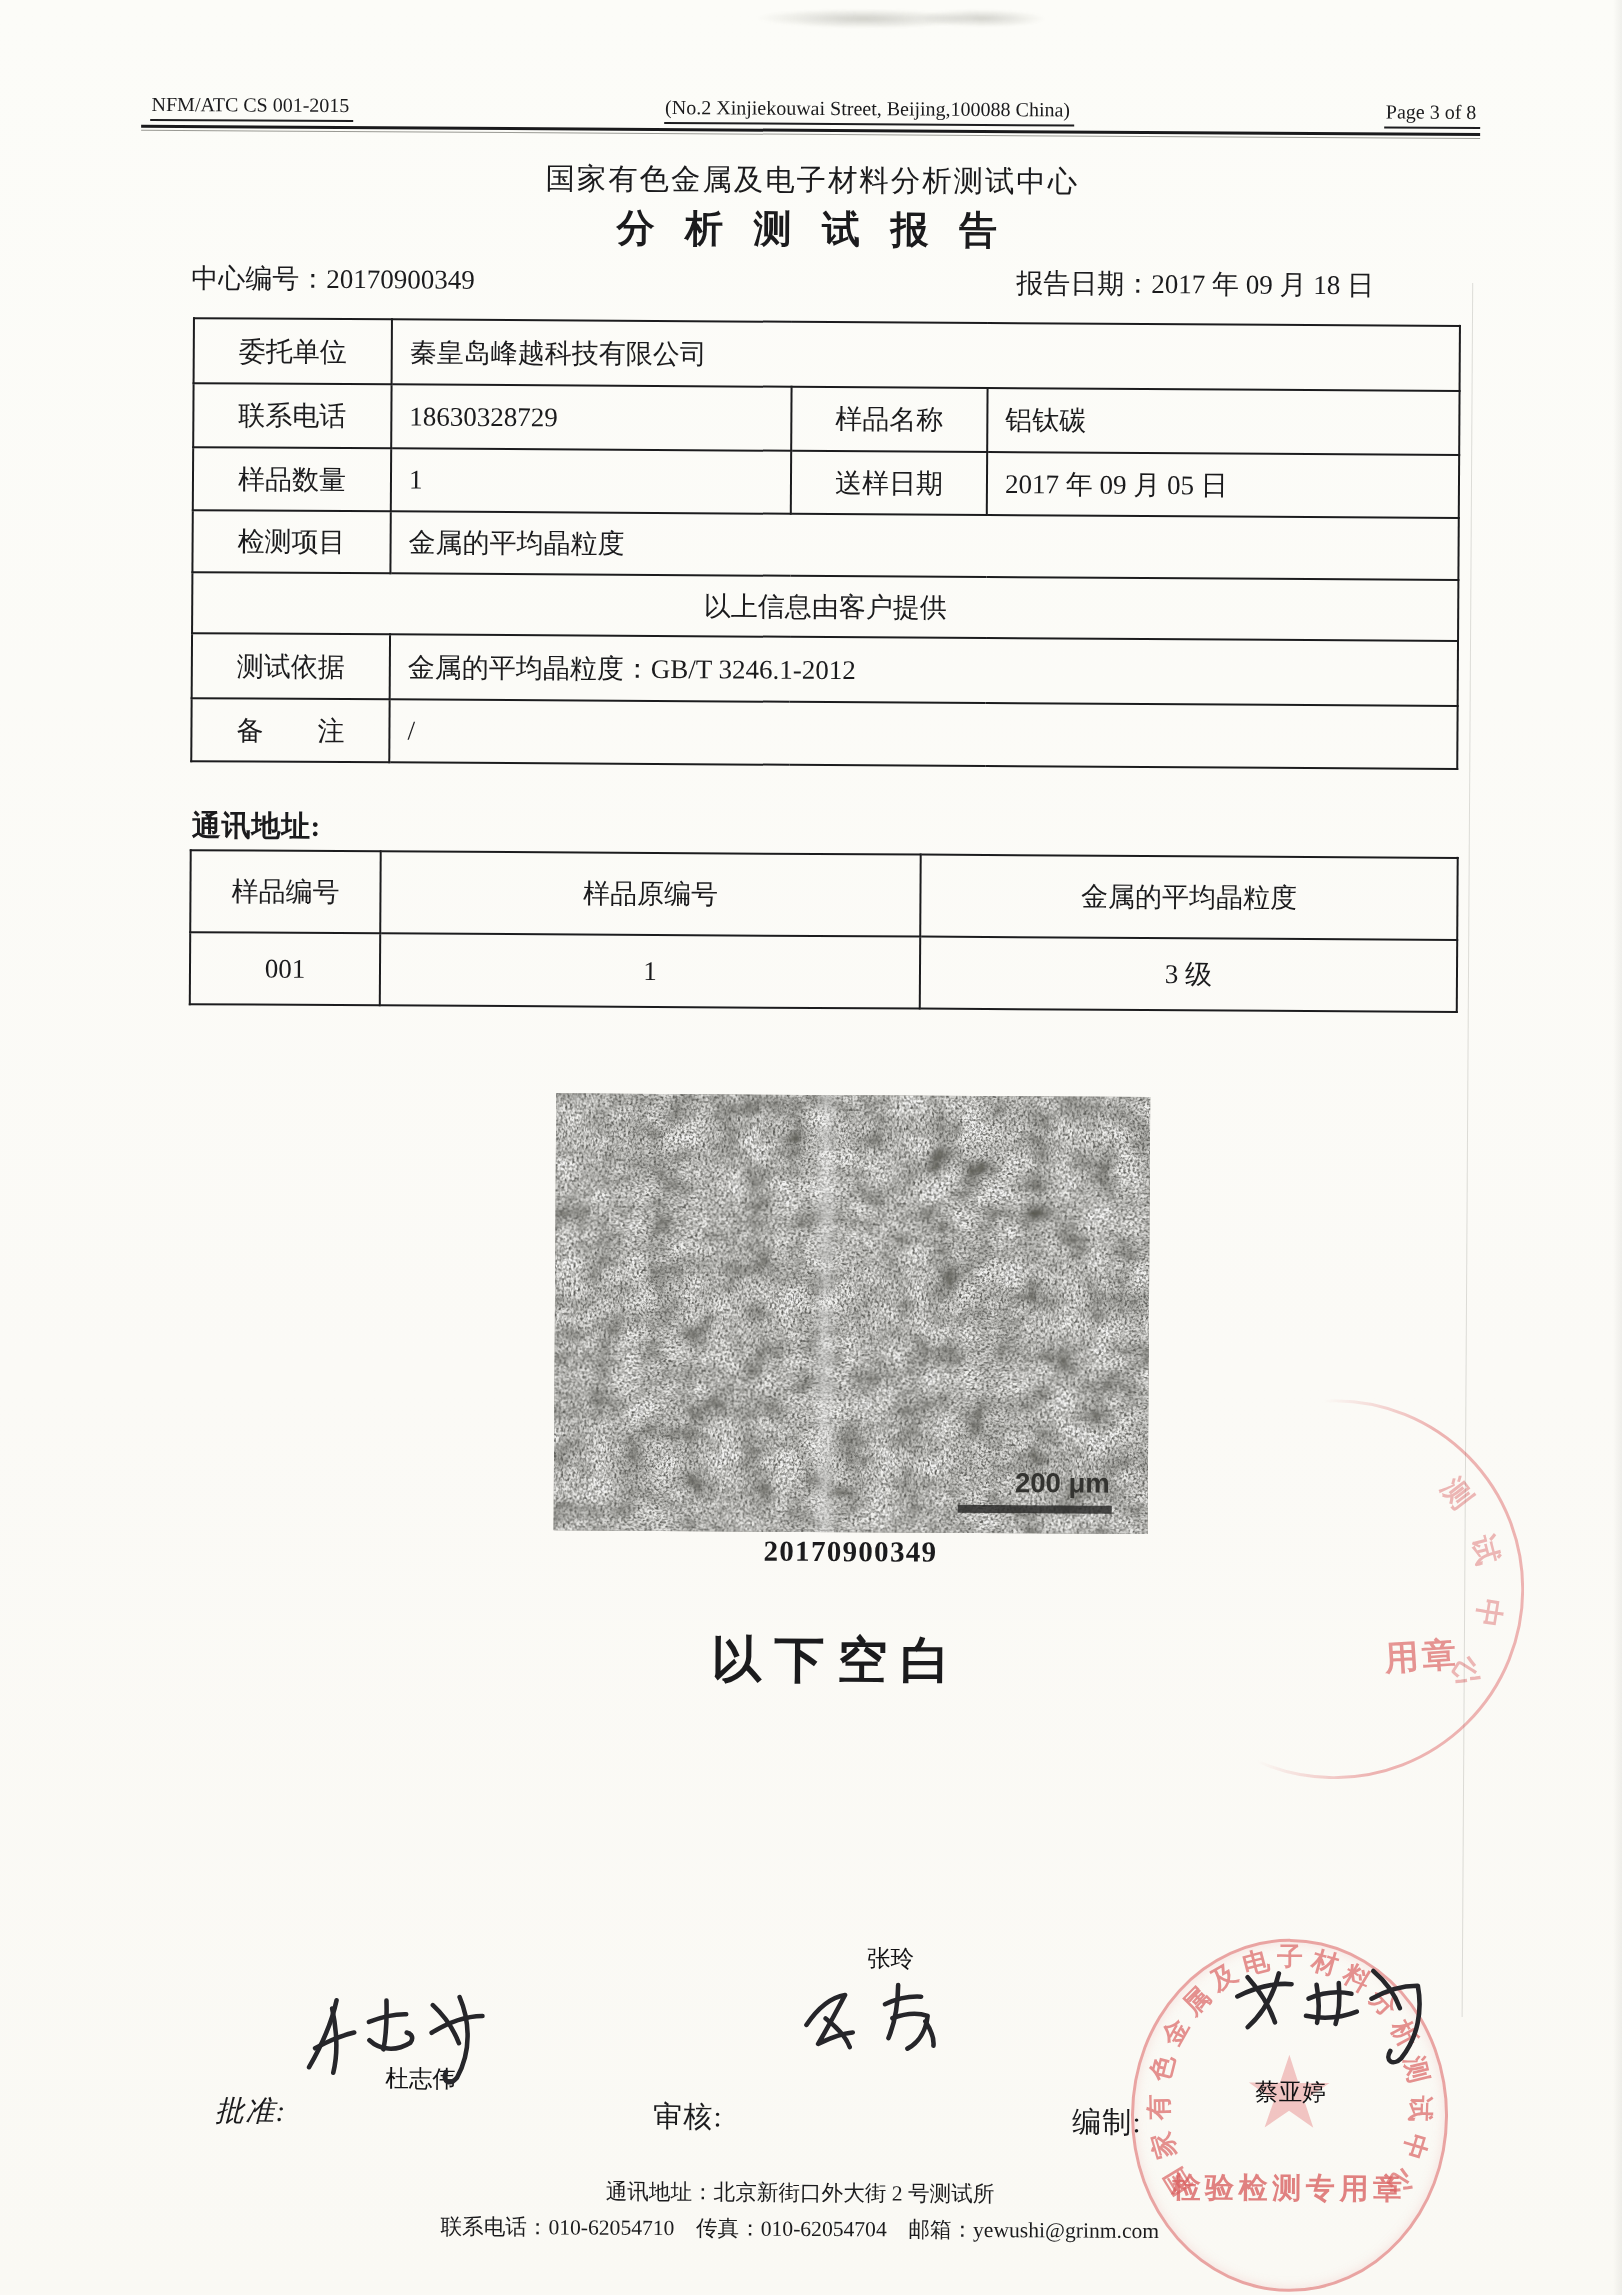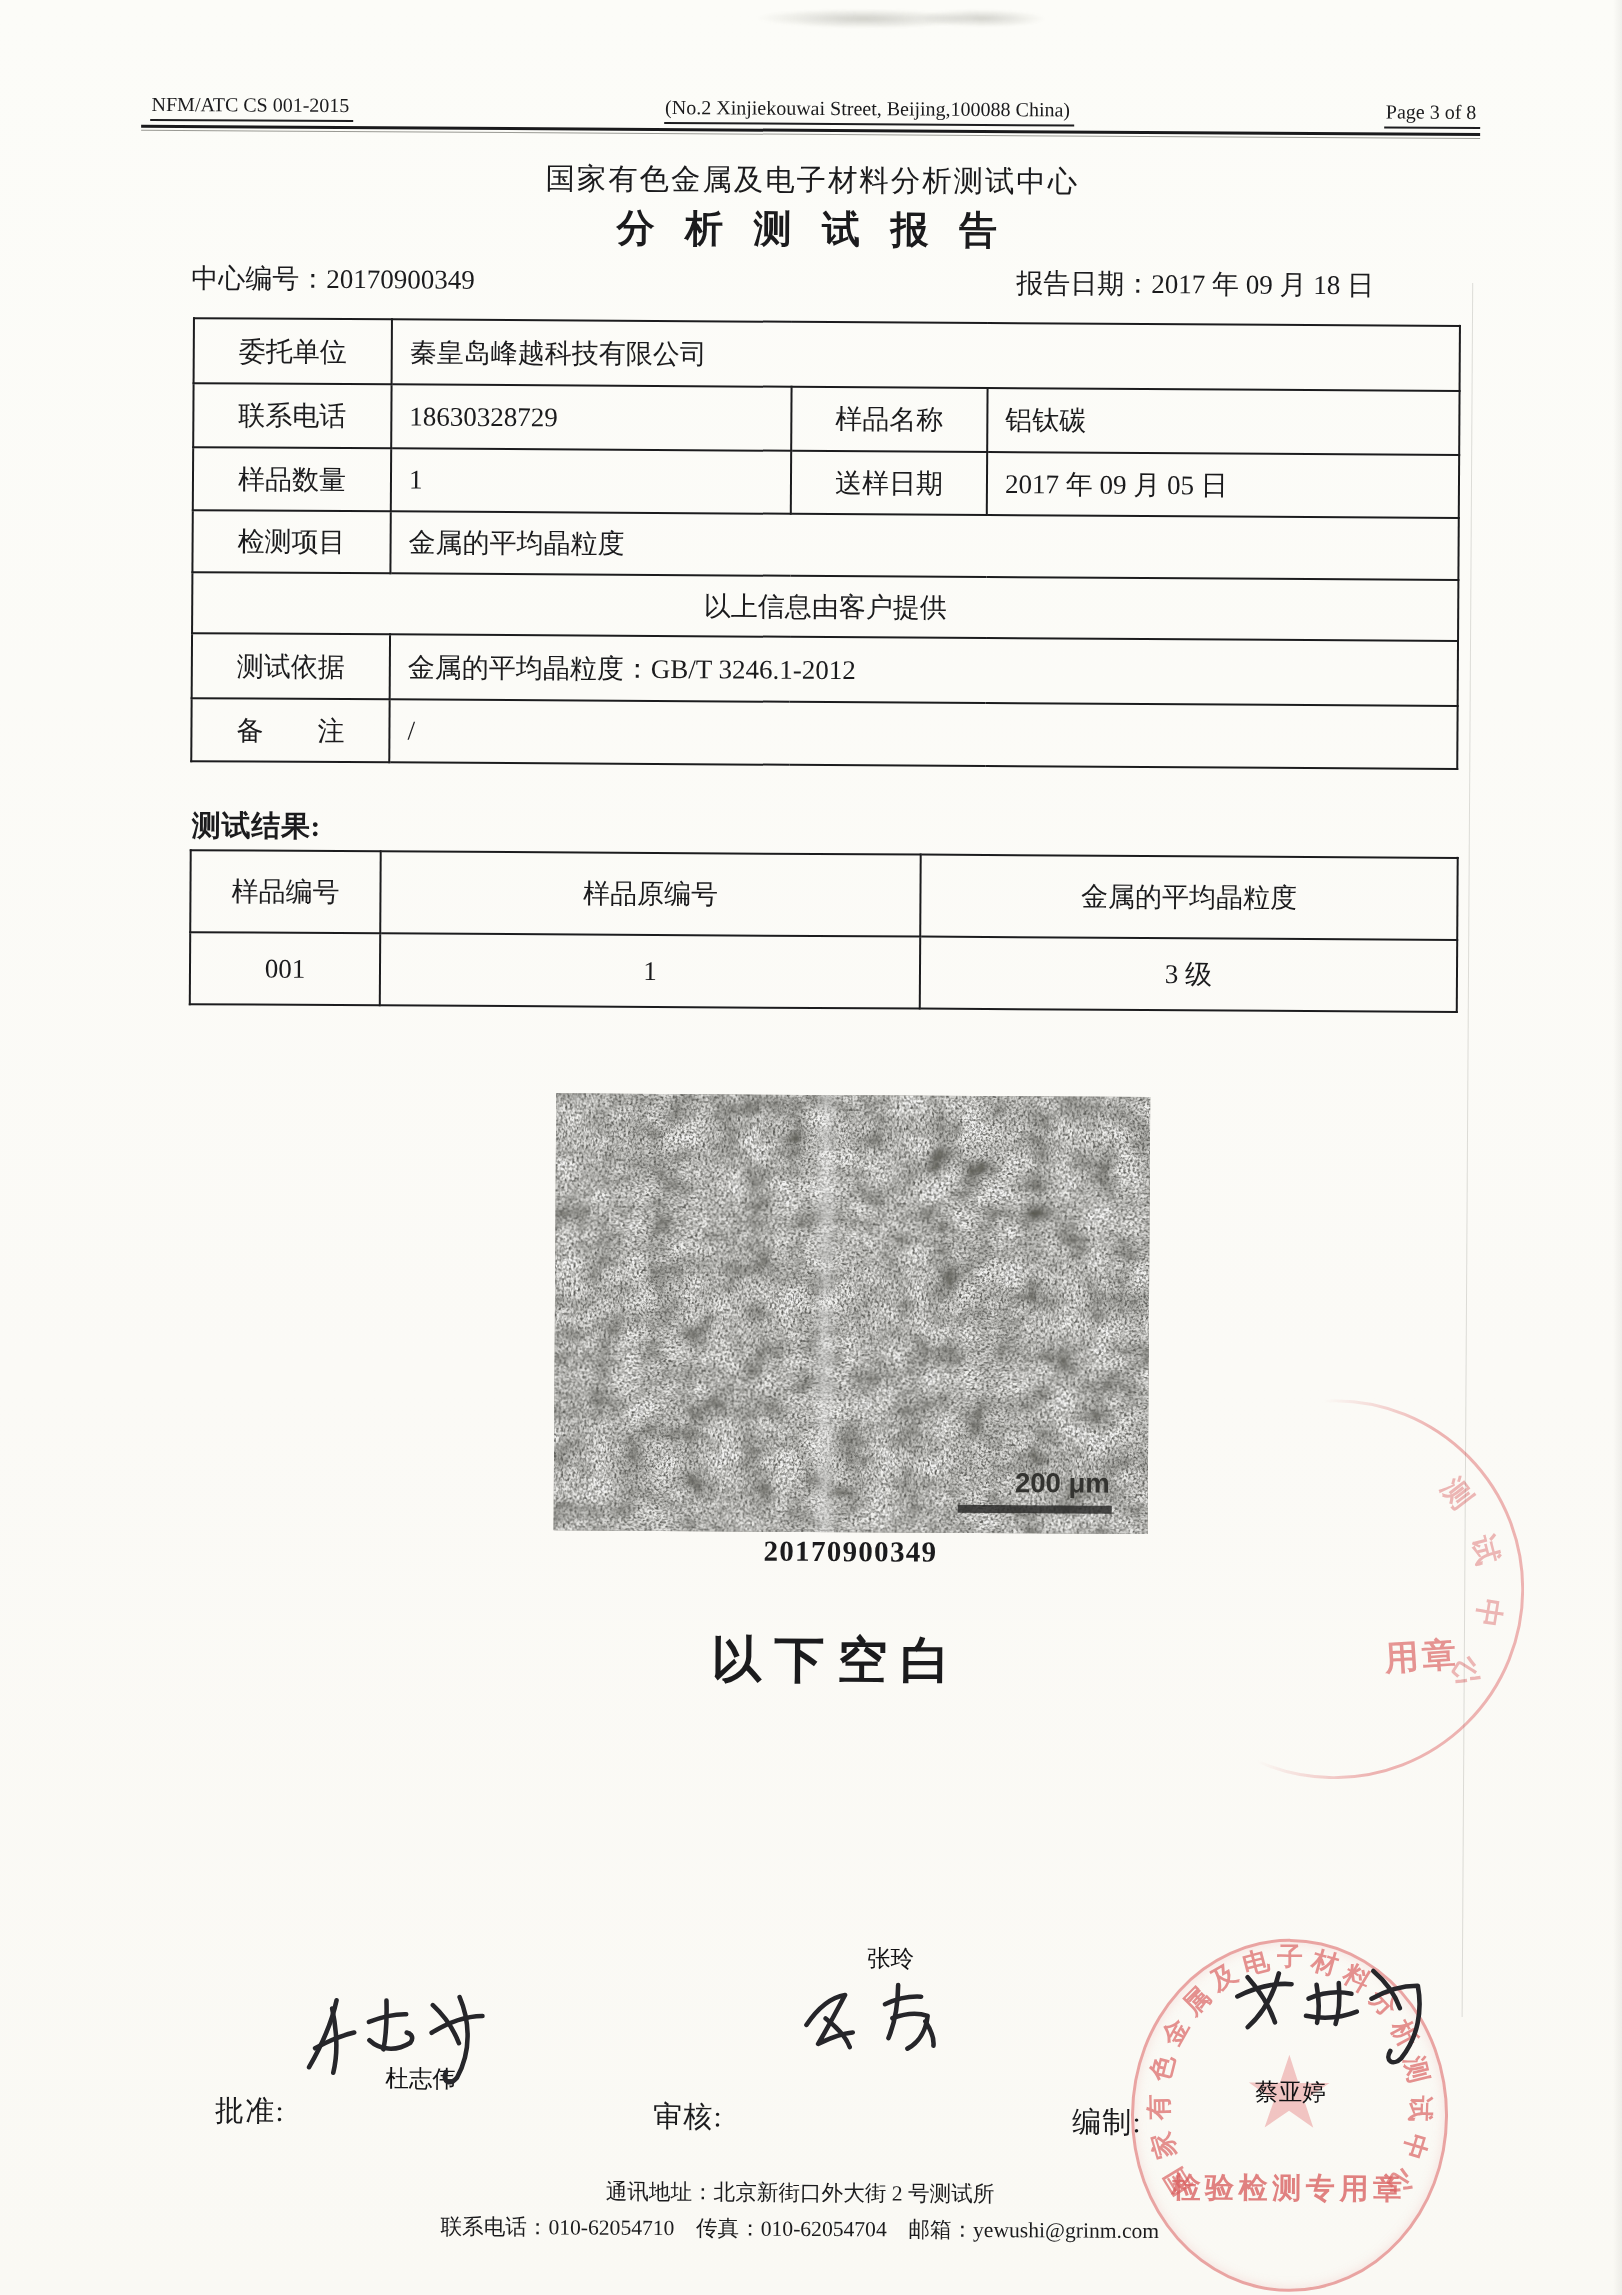--- a/index.html
+++ b/index.html
@@ -135,21 +135,21 @@
         <td class="lab">测试依据</td>
         <td class="val" colspan="3">金属的平均晶粒度：GB/T 3246.1-2012</td>
       </tr>
       <tr style="height:63px">
         <td class="lab">备　　注</td>
         <td class="val" colspan="3">/</td>
       </tr>
     </tbody>
       </table>
 
-    <div class="res-label">测试结果:</div>
+    <div class="res-label">通讯地址:</div>
     <table class="res-table">
       <colgroup>
           <col style="width:190px">
           <col style="width:540px">
           <col style="width:537px">
         </colgroup>
       <tbody>
           <tr style="height:82px">
         <td>样品编号</td>
         <td>样品原编号</td>
@@ -186,21 +186,21 @@
         <rect width="908" height="668" filter="url(#speck)"></rect>
       </svg>
       <div class="seam"></div>
       <div class="scale-txt">200 μm</div>
       <div class="scale-bar"></div>
     </div>
     <div class="micro-cap">20170900349</div>
 
     <div class="blank-note">以下空白</div>
 
-    <div class="sig-label" style="left:226px;top:2091px;">批准:</div>
+    <div class="sig-label" style="left:226px;top:2091px;font-style:italic;">批准:</div>
     <div class="sig" style="left:308px;top:1983px;width:216px;height:111px;transform:rotate(-6deg);z-index:6;">
       <svg width="216" height="111" viewBox="0 0 330 170">
         <path d="M14 112 C34 84 54 52 66 14"></path>
           <path d="M26 84 C50 74 72 68 88 66"></path>
           <path d="M58 26 C62 62 60 96 50 124"></path>
         <path d="M112 52 C134 46 154 44 170 46"></path>
           <path d="M142 22 C140 50 136 76 130 96"></path>
           <path d="M110 80 C124 96 148 102 172 90 C178 84 176 76 168 74"></path>
         <path d="M212 36 C228 54 240 76 246 98"></path>
           <path d="M206 78 C234 64 262 58 286 60"></path>

